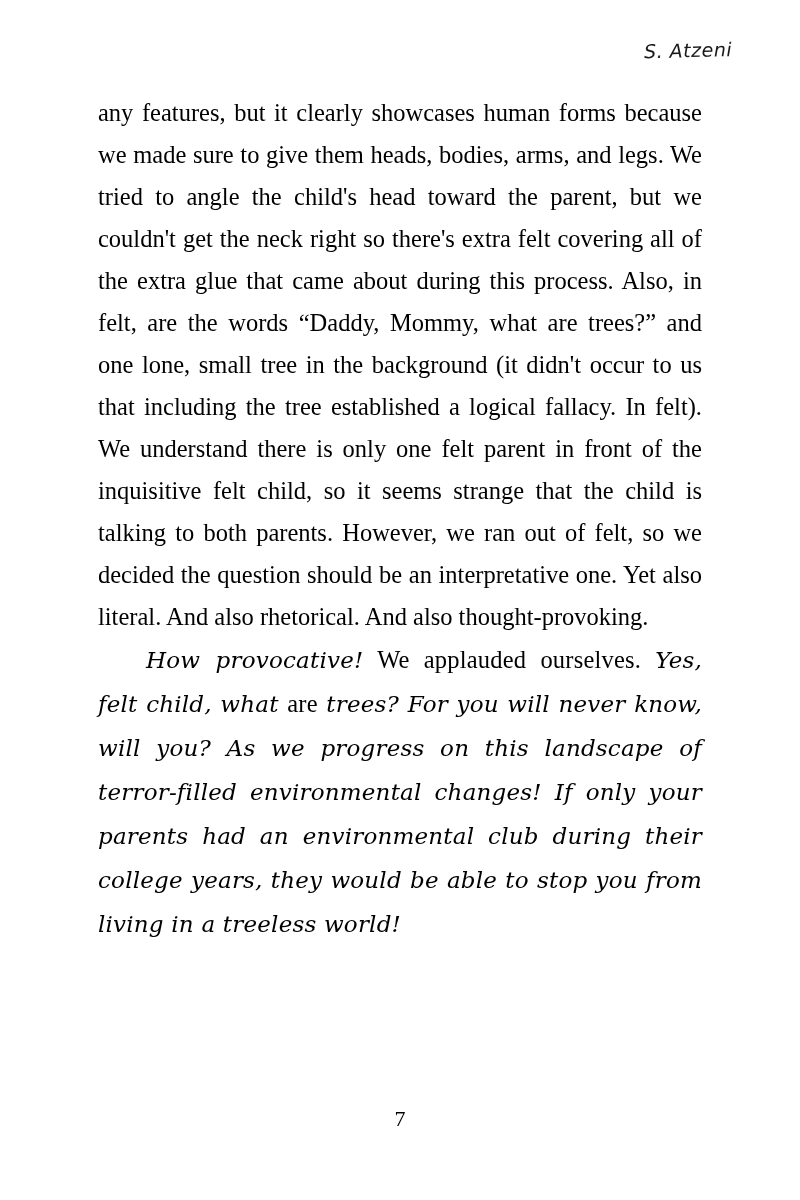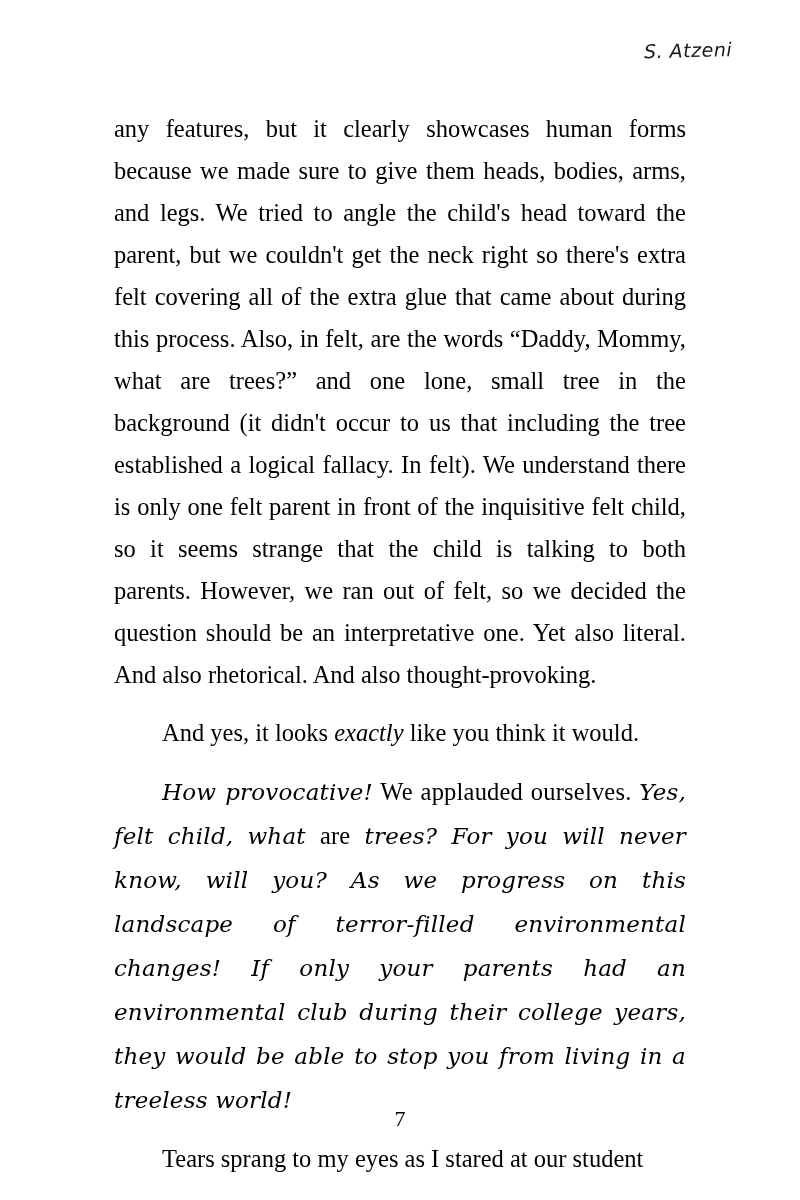--- a/index.html
+++ b/index.html
@@ -38,21 +38,21 @@
   }
 
   .body-text {
     position: absolute;
     top: 92px;
     left: 98px;
     width: 604px;
   }
 
   p {
-    margin: 16px;
+    margin: 0;
     font-size: 24.5px;
     line-height: 42px;
     text-align: justify;
     text-justify: inter-word;
     hyphens: none;
   }
 
   p.first {
     text-indent: 0;
   }
@@ -92,23 +92,21 @@
 <body>
 
 <div class="page">
 
   <div class="running-head">S. Atzeni</div>
 
   <div class="body-text">
 
     <p class="first">any features, but it clearly showcases human forms because we made sure to give them heads, bodies, arms, and legs. We tried to angle the child's head toward the parent, but we couldn't get the neck right so there's extra felt covering all of the extra glue that came about during this process. Also, in felt, are the words “Daddy, Mommy, what are trees?” and one lone, small tree in the background (it didn't occur to us that including the tree established a logical fallacy. In felt). We understand there is only one felt parent in front of the inquisitive felt child, so it seems strange that the child is talking to both parents. However, we ran out of felt, so we decided the question should be an interpretative one. Yet also literal. And also rhetorical. And also thought-provoking.</p>
 
-    <p class="indented"><span>And yes, it looks </span><span class="ital">exactly</span><span> like you think it would.</span></p>
 
     <p class="indented script"><span class="ital">How provocative!</span><span class="roman" style="font-family:'Liberation Serif',serif; font-size:24.5px;"> We applauded ourselves. </span><span class="ital">Yes, felt child, what </span><span class="roman" style="font-family:'Liberation Serif',serif; font-size:24.5px;">are</span><span class="ital"> trees? For you will never know, will you? As we progress on this landscape of terror-filled environmental changes! If only your parents had an environmental club during their college years, they would be able to stop you from living in a treeless world!</span></p>
 
-    <p class="indented">Tears sprang to my eyes as I stared at our student</p>
 
   </div>
 
   <div class="folio">7</div>
 
 </div>
 
 </body></html>

